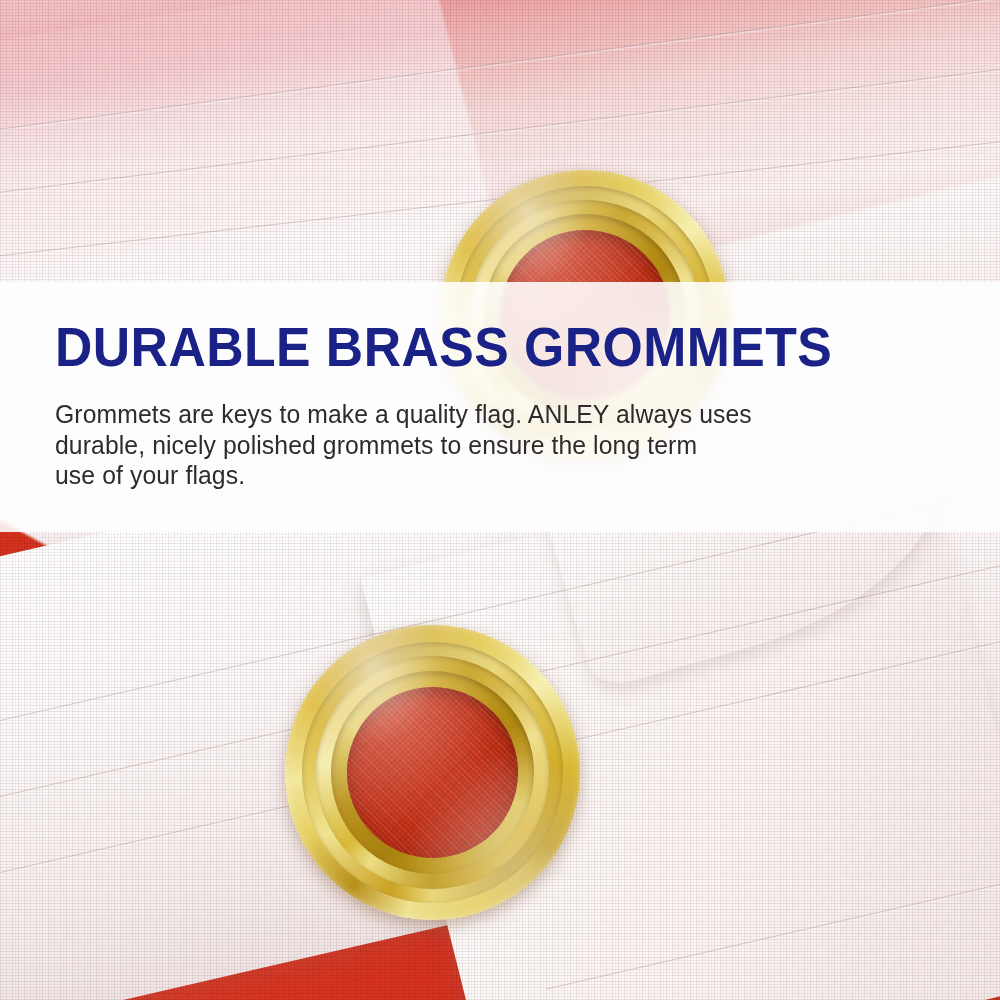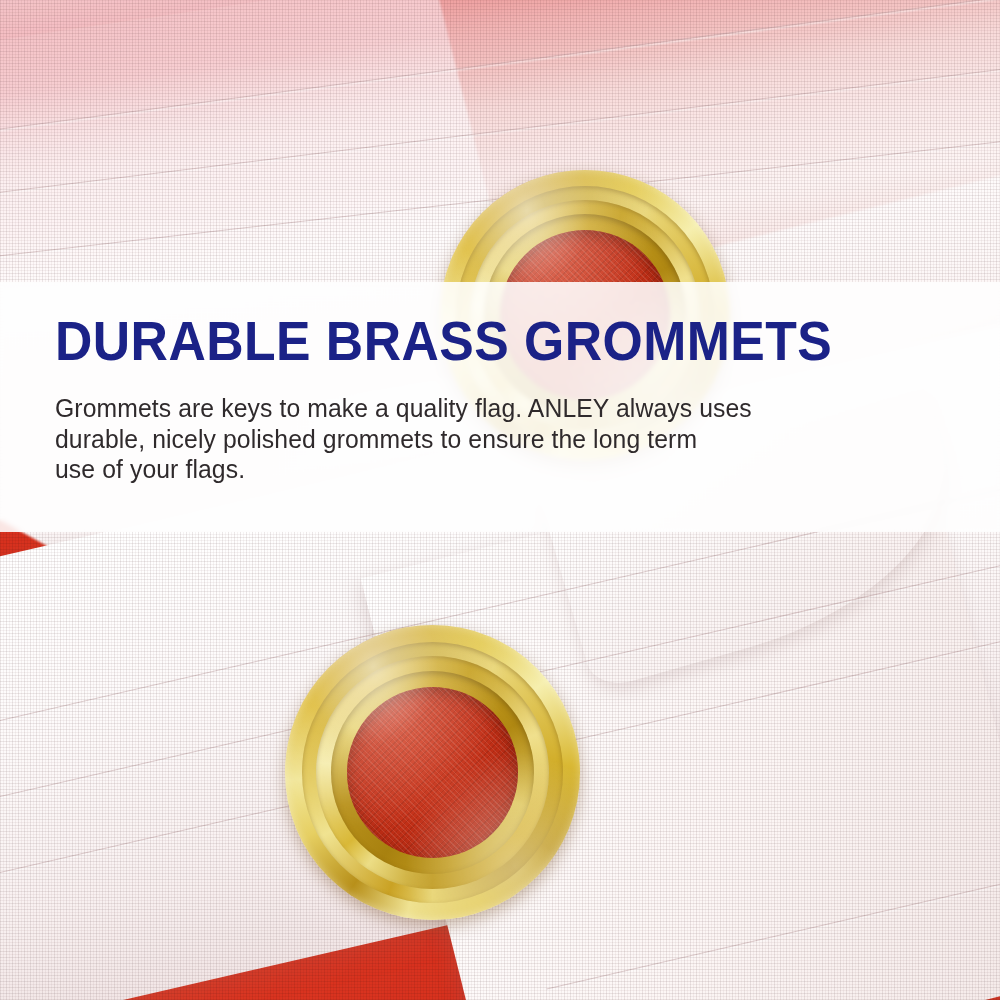--- a/index.html
+++ b/index.html
@@ -389,21 +389,21 @@
   <div class="grommet" style="left:285px; top:625px; width:295px; height:295px;">
     <div class="ring-outer"></div>
     <div class="ring-b" style="inset:17px;"></div>
     <div class="ring-c" style="inset:31px;"></div>
     <div class="ring-inner-lip" style="inset:46px;"></div>
     <div class="hole" style="inset:62px;"></div>
     <div class="specular" style="inset:0;"></div>
   </div>
 
   <div class="overlay-panel" style="top:282px; height:250px;">
-    <div class="overlay-inner" style="top:32px;">
+    <div class="overlay-inner" style="top:38px;">
       <h1 class="headline">DURABLE BRASS GROMMETS</h1>
       <p class="bodytext" style="margin-top:24px;">Grommets are keys to make a quality flag. ANLEY always uses</p>
       <p class="bodytext">durable, nicely polished grommets to ensure the long term</p>
       <p class="bodytext">use of your flags.</p>
     </div>
   </div>
 
 </div>
 
 </body></html>

